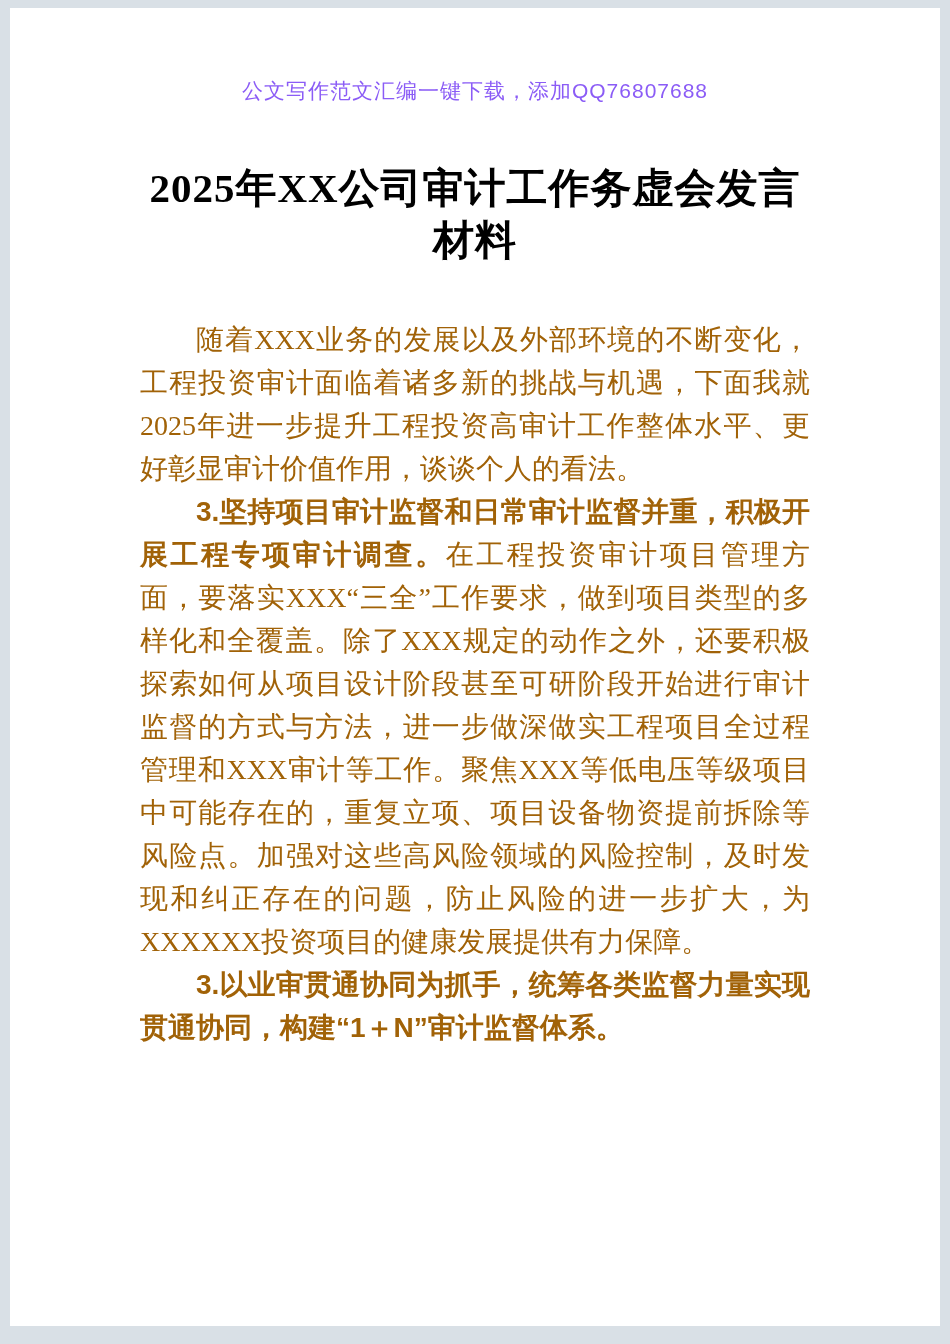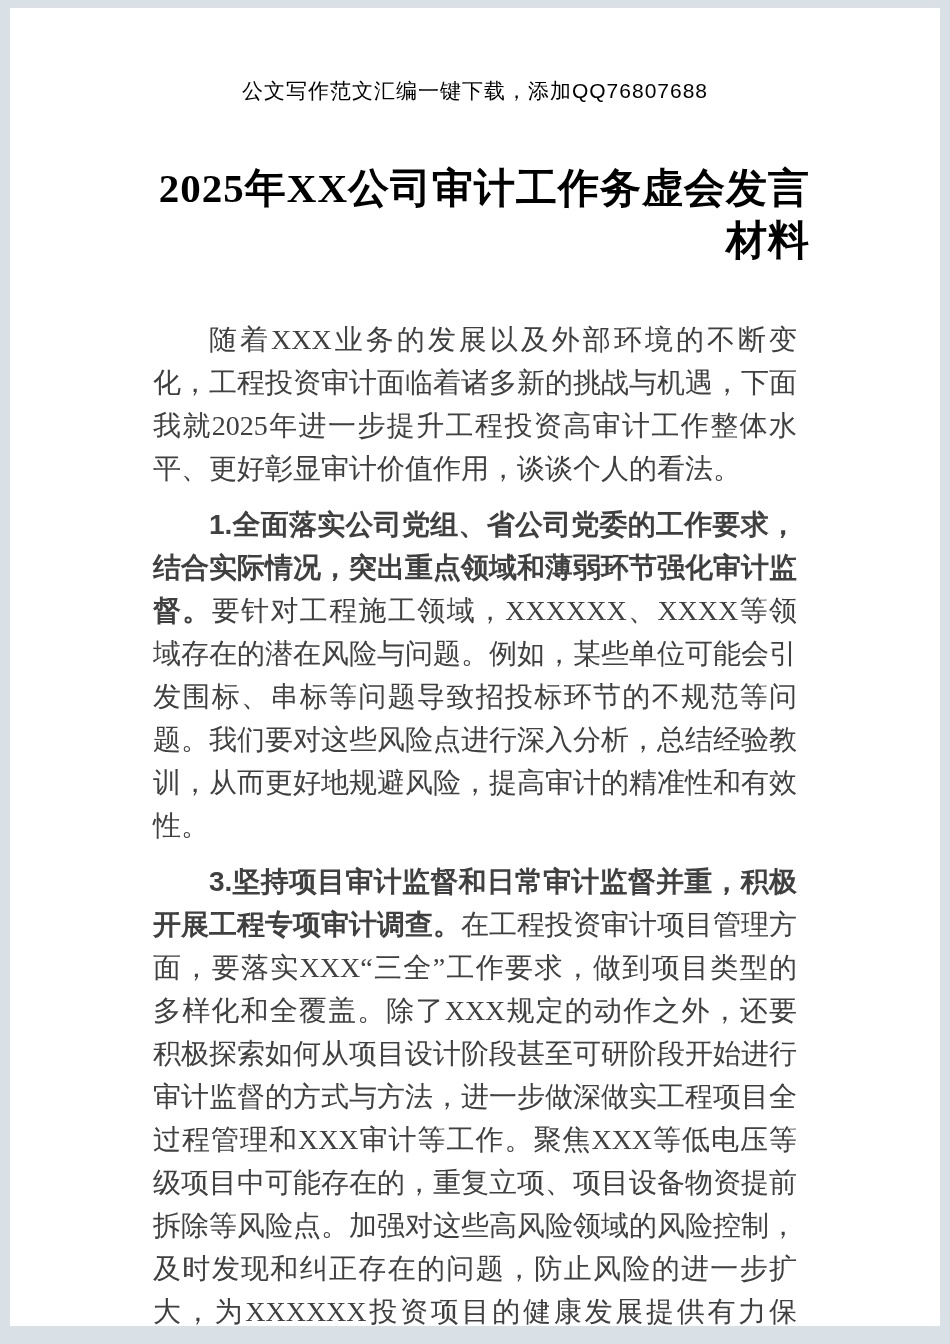--- a/index.html
+++ b/index.html
@@ -24,51 +24,50 @@
   .notice {
     text-align: center;
     font-family: "Liberation Sans", "DejaVu Sans", sans-serif;
     font-size: 21px;
     line-height: 26px;
     font-weight: 400;
     letter-spacing: 1px;
   }
   .doc-title {
     margin-top: 58px;
-    text-align: right;
+    text-align: center;
     font-family: "Liberation Serif", "DejaVu Serif", serif;
     font-weight: 700;
     font-size: 41px;
     line-height: 52px;
     letter-spacing: 1px;
     color: #000000;
   }
   .doc-body {
     margin-top: 52px;
     color: #000000;
   }
   .para {
-    margin: 13px;
+    margin: 0;
     font-size: 28px;
     line-height: 43px;
     text-align: justify;
-    color: #404040;
+    color: #a16207;
   }
   .para.indent { text-indent: 2em; }
   .run { font-weight: 400; }
   .run.bold {
     font-weight: 700;
     font-family: "Liberation Sans", "DejaVu Sans", sans-serif;
   }
 </style>
 </head>
 <body style="background: rgb(217, 224, 230);">
 
 <div class="page" style="background: rgb(255, 255, 255);">
-  <div class="notice" style="color: #000000;">公文写作范文汇编一键下载，添加QQ76807688</div>
+  <div class="notice" style="color: #8b5cf6;">公文写作范文汇编一键下载，添加QQ76807688</div>
   <h1 class="doc-title">2025年XX公司审计工作务虚会发言材料</h1>
   <div class="doc-body">
       <p class="para indent"><span class="run">随着XXX业务的发展以及外部环境的不断变化，工程投资审计面临着诸多新的挑战与机遇，下面我就2025年进一步提升工程投资高审计工作整体水平、更好彰显审计价值作用，谈谈个人的看法。</span></p>
-      <p class="para indent"><span class="run bold">1.全面落实公司党组、省公司党委的工作要求，结合实际情况，突出重点领域和薄弱环节强化审计监督。</span><span class="run">要针对工程施工领域，XXXXXX、XXXX等领域存在的潜在风险与问题。例如，某些单位可能会引发围标、串标等问题导致招投标环节的不规范等问题。我们要对这些风险点进行深入分析，总结经验教训，从而更好地规避风险，提高审计的精准性和有效性。</span></p>
       <p class="para indent"><span class="run bold">3.坚持项目审计监督和日常审计监督并重，积极开展工程专项审计调查。</span><span class="run">在工程投资审计项目管理方面，要落实XXX“三全”工作要求，做到项目类型的多样化和全覆盖。除了XXX规定的动作之外，还要积极探索如何从项目设计阶段甚至可研阶段开始进行审计监督的方式与方法，进一步做深做实工程项目全过程管理和XXX审计等工作。聚焦XXX等低电压等级项目中可能存在的，重复立项、项目设备物资提前拆除等风险点。加强对这些高风险领域的风险控制，及时发现和纠正存在的问题，防止风险的进一步扩大，为XXXXXX投资项目的健康发展提供有力保障。</span></p>
       <p class="para indent"><span class="run bold">3.以业审贯通协同为抓手，统筹各类监督力量实现贯通协同，构建“1＋N”审计监督体系。</span></p>
     </div>
 </div>
 
 </body></html>

